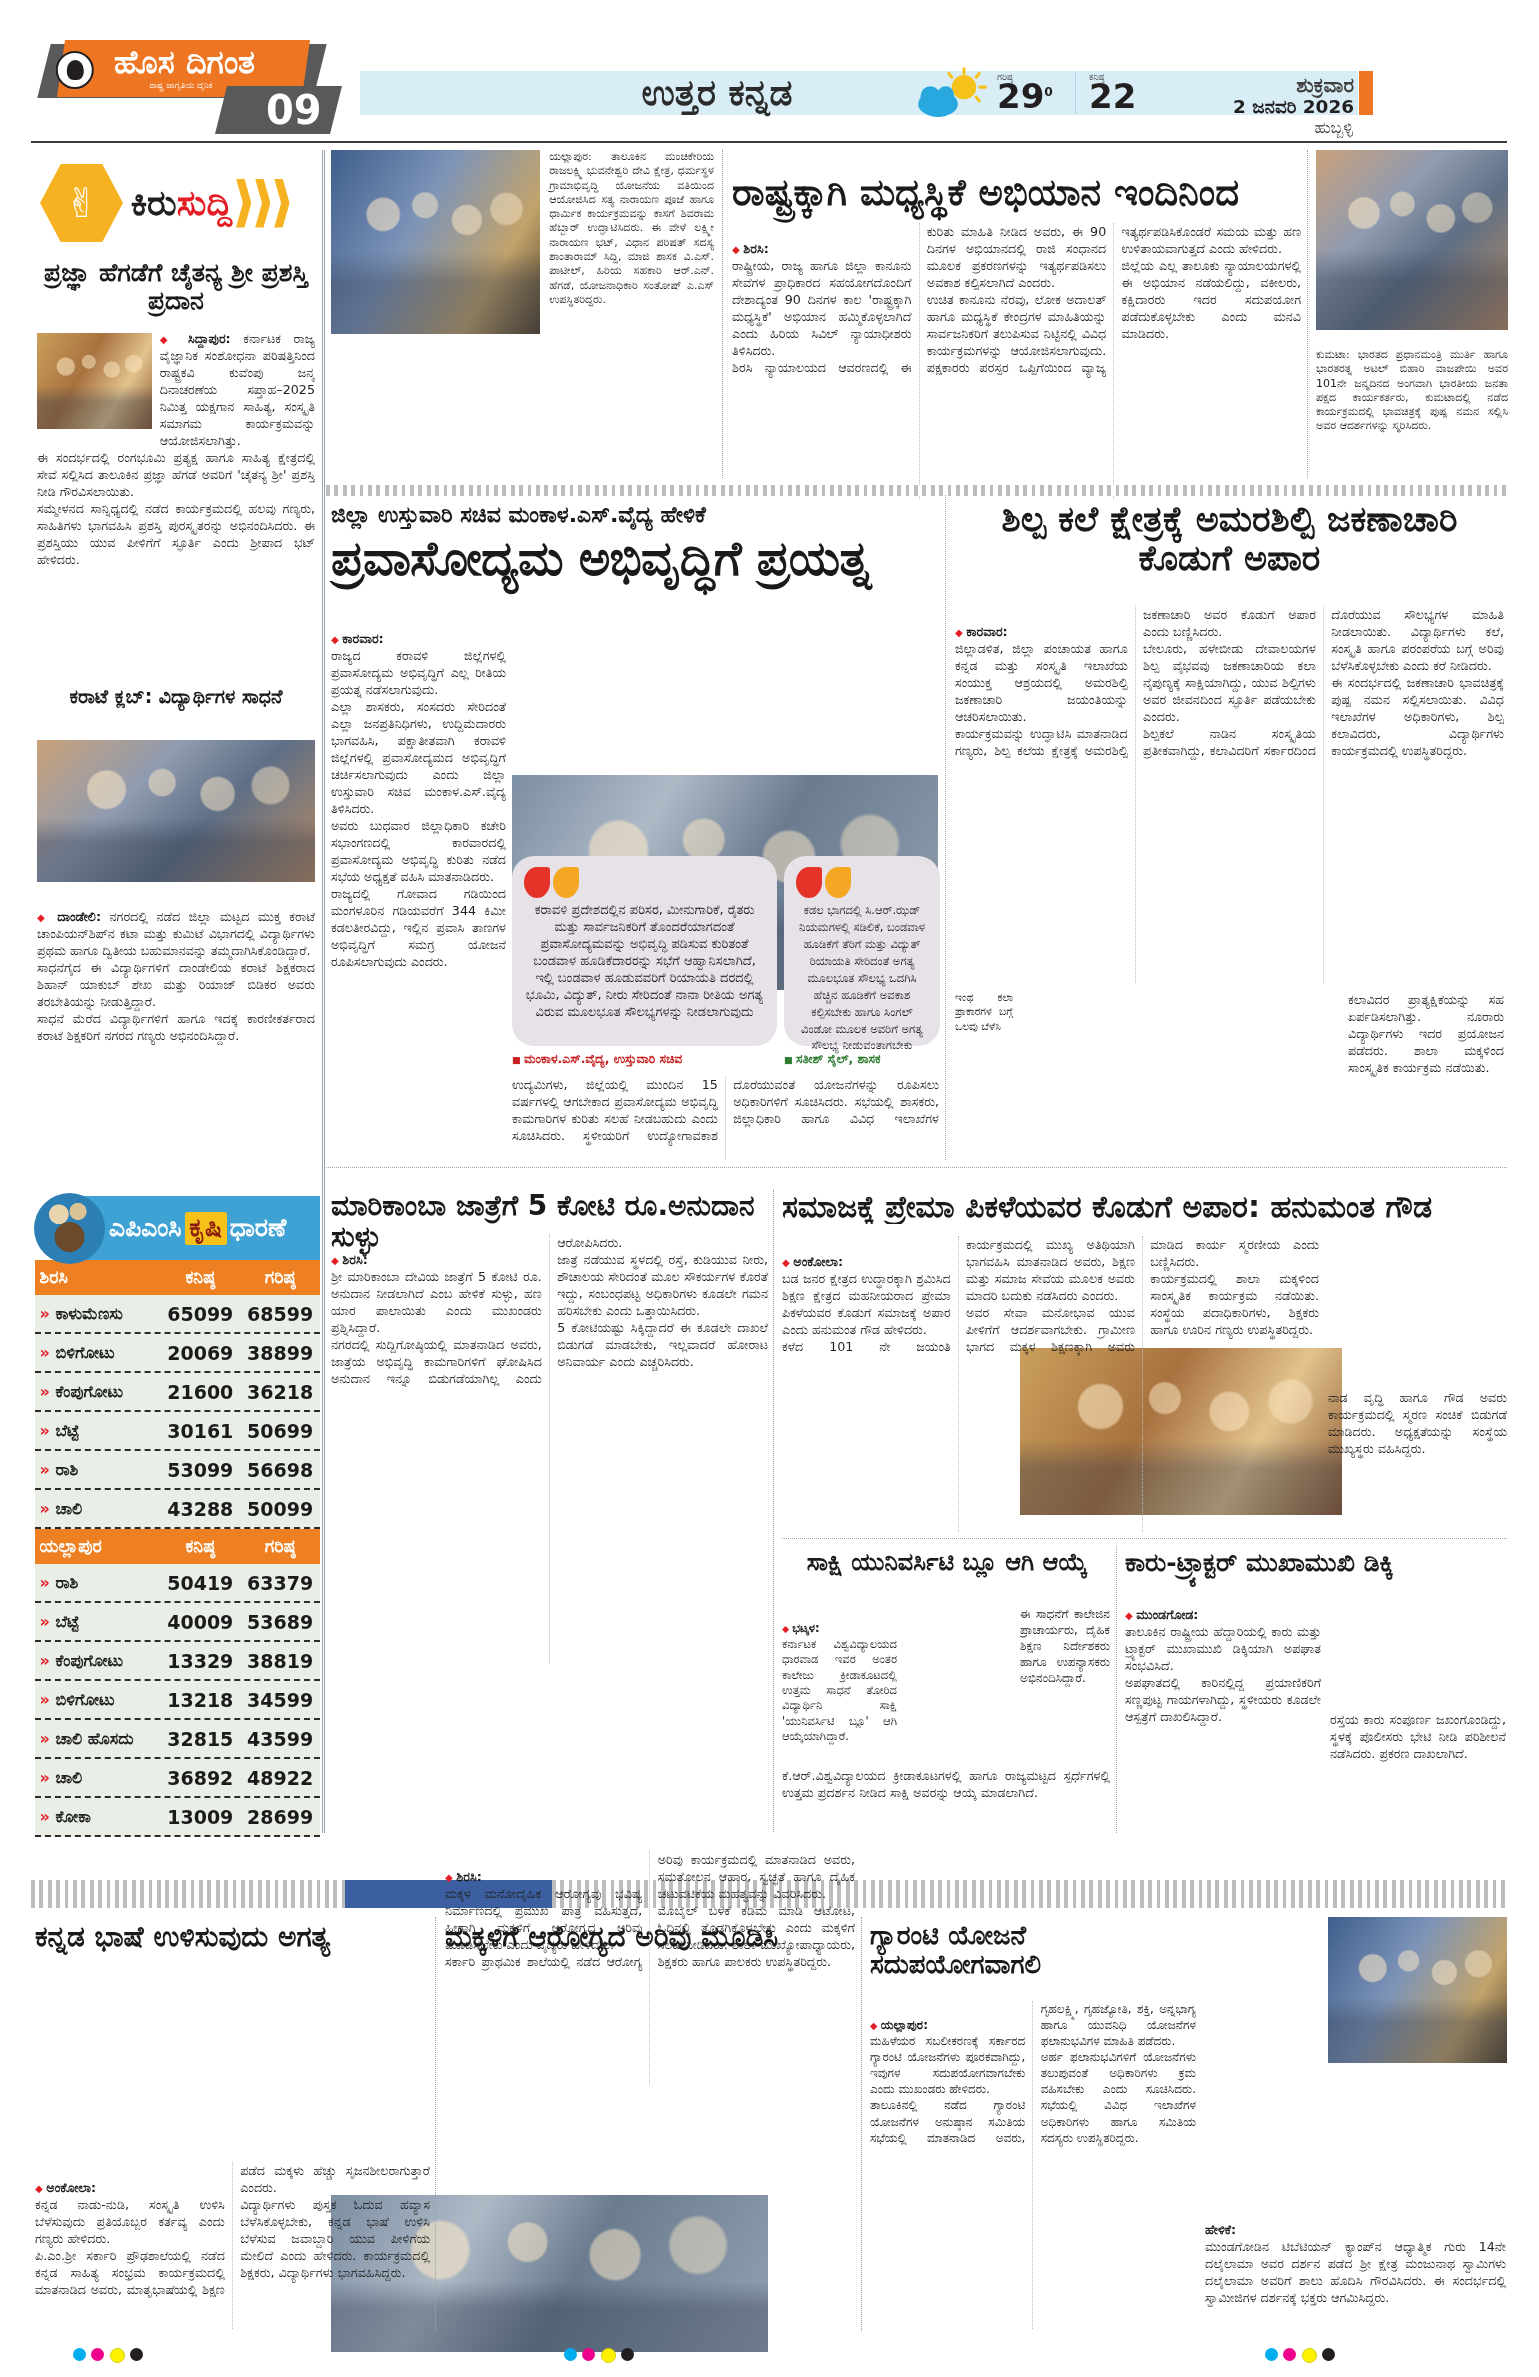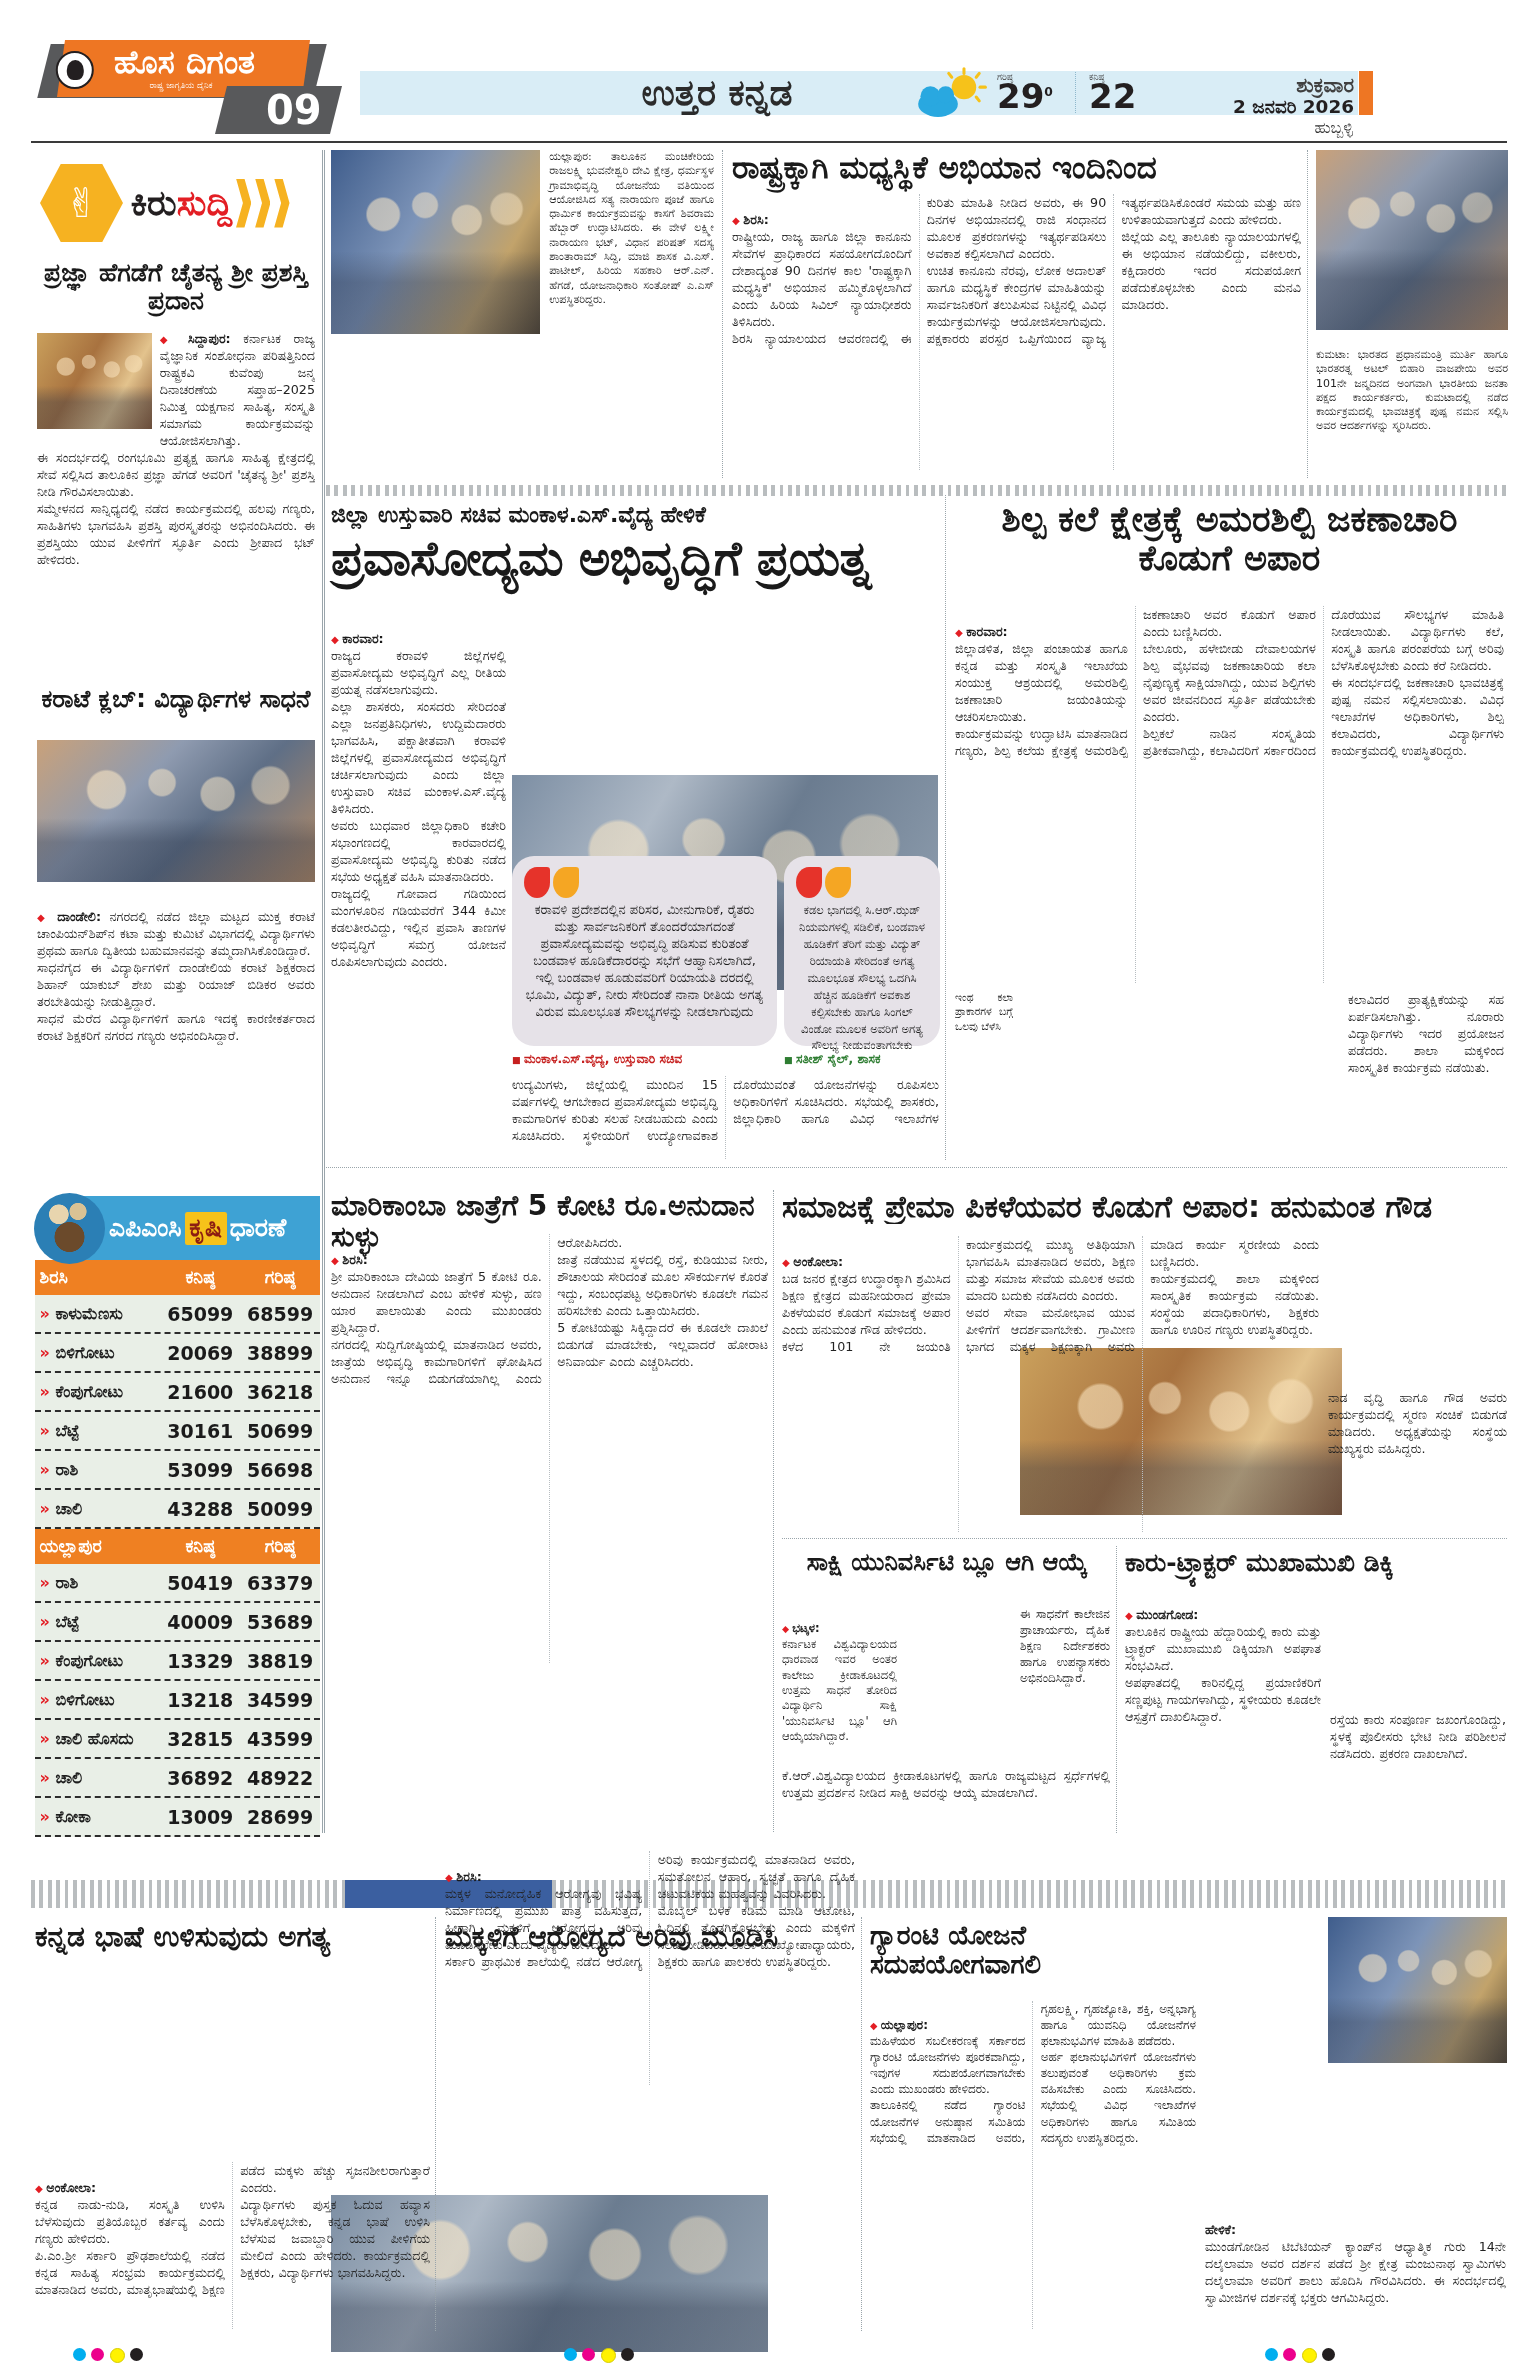--- a/index.html
+++ b/index.html
@@ -166,21 +166,21 @@
 
   <div class="abs hl" style="left:37px;top:259px;width:278px;font-size:25px;text-align:center;">ಪ್ರಜ್ಞಾ ಹೆಗಡೆಗೆ ಚೈತನ್ಯ ಶ್ರೀ ಪ್ರಶಸ್ತಿ ಪ್ರದಾನ</div>
 
   <div class="abs" style="left:37px;top:330px;width:278px;height:345px;overflow:hidden;">
     <div class="ph ph-warm" style="float:left;width:115px;height:96px;margin:3.1px 7.7px 4.6px 0;"></div>
     <div class="body-txt"><span class="dateline">ಸಿದ್ದಾಪುರ:</span> <span>ಕರ್ನಾಟಕ ರಾಜ್ಯ ವೈಜ್ಞಾನಿಕ ಸಂಶೋಧನಾ ಪರಿಷತ್ತಿನಿಂದ ರಾಷ್ಟ್ರಕವಿ ಕುವೆಂಪು ಜನ್ಮ ದಿನಾಚರಣೆಯ ಸಪ್ತಾಹ–2025 ನಿಮಿತ್ತ ಯಕ್ಷಗಾನ ಸಾಹಿತ್ಯ, ಸಂಸ್ಕೃತಿ ಸಮಾಗಮ ಕಾರ್ಯಕ್ರಮವನ್ನು ಆಯೋಜಿಸಲಾಗಿತ್ತು.
 ಈ ಸಂದರ್ಭದಲ್ಲಿ ರಂಗಭೂಮಿ ಪ್ರತ್ಯಕ್ಷ ಹಾಗೂ ಸಾಹಿತ್ಯ ಕ್ಷೇತ್ರದಲ್ಲಿ ಸೇವೆ ಸಲ್ಲಿಸಿದ ತಾಲೂಕಿನ ಪ್ರಜ್ಞಾ ಹೆಗಡೆ ಅವರಿಗೆ 'ಚೈತನ್ಯ ಶ್ರೀ' ಪ್ರಶಸ್ತಿ ನೀಡಿ ಗೌರವಿಸಲಾಯಿತು.
 ಸಮ್ಮೇಳನದ ಸಾನ್ನಿಧ್ಯದಲ್ಲಿ ನಡೆದ ಕಾರ್ಯಕ್ರಮದಲ್ಲಿ ಹಲವು ಗಣ್ಯರು, ಸಾಹಿತಿಗಳು ಭಾಗವಹಿಸಿ ಪ್ರಶಸ್ತಿ ಪುರಸ್ಕೃತರನ್ನು ಅಭಿನಂದಿಸಿದರು. ಈ ಪ್ರಶಸ್ತಿಯು ಯುವ ಪೀಳಿಗೆಗೆ ಸ್ಫೂರ್ತಿ ಎಂದು ಶ್ರೀಪಾದ ಭಟ್ ಹೇಳಿದರು.</span></div>
   </div>
 
-  <div class="abs hl" style="left:37px;top:686px;width:278px;font-size:24px;text-align:center;">ಕರಾಟೆ ಕ್ಲಬ್: ವಿದ್ಯಾರ್ಥಿಗಳ ಸಾಧನೆ</div>
+  <div class="abs hl" style="left:37px;top:686px;width:278px;font-size:19px;text-align:center;">ಕರಾಟೆ ಕ್ಲಬ್: ವಿದ್ಯಾರ್ಥಿಗಳ ಸಾಧನೆ</div>
   <div class="abs ph" style="left:37px;top:740px;width:278px;height:142px;"></div>
   <div class="abs body-txt" style="left:37px;top:891px;width:278px;height:299px;overflow:hidden;">
     <span class="dateline">ದಾಂಡೇಲಿ:</span> <span>ನಗರದಲ್ಲಿ ನಡೆದ ಜಿಲ್ಲಾ ಮಟ್ಟದ ಮುಕ್ತ ಕರಾಟೆ ಚಾಂಪಿಯನ್‌ಶಿಪ್‌ನ ಕಟಾ ಮತ್ತು ಕುಮಿಟೆ ವಿಭಾಗದಲ್ಲಿ ವಿದ್ಯಾರ್ಥಿಗಳು ಪ್ರಥಮ ಹಾಗೂ ದ್ವಿತೀಯ ಬಹುಮಾನವನ್ನು ತಮ್ಮದಾಗಿಸಿಕೊಂಡಿದ್ದಾರೆ.
 ಸಾಧನೆಗೈದ ಈ ವಿದ್ಯಾರ್ಥಿಗಳಿಗೆ ದಾಂಡೇಲಿಯ ಕರಾಟೆ ಶಿಕ್ಷಕರಾದ ಶಿಹಾನ್ ಯಾಕುಬ್ ಶೇಖ ಮತ್ತು ರಿಯಾಜ್ ಬಿಡಿಕರ ಅವರು ತರಬೇತಿಯನ್ನು ನೀಡುತ್ತಿದ್ದಾರೆ.
 ಸಾಧನೆ ಮೆರೆದ ವಿದ್ಯಾರ್ಥಿಗಳಿಗೆ ಹಾಗೂ ಇದಕ್ಕೆ ಕಾರಣೀಕರ್ತರಾದ ಕರಾಟೆ ಶಿಕ್ಷಕರಿಗೆ ನಗರದ ಗಣ್ಯರು ಅಭಿನಂದಿಸಿದ್ದಾರೆ.</span>
   </div>
 
   <div class="abs apmc">
     <div class="apmc-title">
       <span class="apmc-icon"></span>
@@ -270,21 +270,21 @@
   </div>
 
   <div class="abs" style="left:331px;top:150px;width:383px;height:328px;overflow:hidden;">
     <div class="ph ph-stage" style="float:left;width:209px;height:184px;margin:0 9.2px 6.1px 0;"></div>
     <div class="cap">ಯಲ್ಲಾಪುರ: ತಾಲೂಕಿನ ಮಂಚಿಕೇರಿಯ ರಾಜಲಕ್ಷ್ಮಿ ಭುವನೇಶ್ವರಿ ದೇವಿ ಕ್ಷೇತ್ರ, ಧರ್ಮಸ್ಥಳ ಗ್ರಾಮಾಭಿವೃದ್ಧಿ ಯೋಜನೆಯ ವತಿಯಿಂದ ಆಯೋಜಿಸಿದ ಸತ್ಯ ನಾರಾಯಣ ಪೂಜೆ ಹಾಗೂ ಧಾರ್ಮಿಕ ಕಾರ್ಯಕ್ರಮವನ್ನು ಕಾಸಗೆ ಶಿವರಾಮ ಹೆಬ್ಬಾರ್ ಉದ್ಘಾಟಿಸಿದರು. ಈ ವೇಳೆ ಲಕ್ಷ್ಮೀ ನಾರಾಯಣ ಭಟ್, ವಿಧಾನ ಪರಿಷತ್ ಸದಸ್ಯ ಶಾಂತಾರಾಮ್ ಸಿದ್ದಿ, ಮಾಜಿ ಶಾಸಕ ವಿ.ಎಸ್. ಪಾಟೀಲ್, ಹಿರಿಯ ಸಹಕಾರಿ ಆರ್.ಎನ್. ಹೆಗಡೆ, ಯೋಜನಾಧಿಕಾರಿ ಸಂತೋಷ್ ಎ.ಎಸ್ ಉಪಸ್ಥಿತರಿದ್ದರು.</div>
   </div>
 
   <div class="abs vdot" style="left:722px;top:150px;height:328px;"></div>
 
   <div class="abs" style="left:732px;top:150px;width:569px;height:330px;">
-    <div class="hl" style="font-size:31px;">ರಾಷ್ಟ್ರಕ್ಕಾಗಿ ಮಧ್ಯಸ್ಥಿಕೆ ಅಭಿಯಾನ ಇಂದಿನಿಂದ</div>
+    <div class="hl" style="font-size:37px;margin-top:22px;">ರಾಷ್ಟ್ರಕ್ಕಾಗಿ ಮಧ್ಯಸ್ಥಿಕೆ ಅಭಿಯಾನ ಇಂದಿನಿಂದ</div>
     <div class="body-txt cols3" style="margin-top:9.2px;height:276px;overflow:hidden;">
       <span class="dateline">ಶಿರಸಿ:</span>
       <span>ರಾಷ್ಟ್ರೀಯ, ರಾಜ್ಯ ಹಾಗೂ ಜಿಲ್ಲಾ ಕಾನೂನು ಸೇವೆಗಳ ಪ್ರಾಧಿಕಾರದ ಸಹಯೋಗದೊಂದಿಗೆ ದೇಶಾದ್ಯಂತ 90 ದಿನಗಳ ಕಾಲ 'ರಾಷ್ಟ್ರಕ್ಕಾಗಿ ಮಧ್ಯಸ್ಥಿಕೆ' ಅಭಿಯಾನ ಹಮ್ಮಿಕೊಳ್ಳಲಾಗಿದೆ ಎಂದು ಹಿರಿಯ ಸಿವಿಲ್ ನ್ಯಾಯಾಧೀಶರು ತಿಳಿಸಿದರು.
 ಶಿರಸಿ ನ್ಯಾಯಾಲಯದ ಆವರಣದಲ್ಲಿ ಈ ಕುರಿತು ಮಾಹಿತಿ ನೀಡಿದ ಅವರು, ಈ 90 ದಿನಗಳ ಅಭಿಯಾನದಲ್ಲಿ ರಾಜಿ ಸಂಧಾನದ ಮೂಲಕ ಪ್ರಕರಣಗಳನ್ನು ಇತ್ಯರ್ಥಪಡಿಸಲು ಅವಕಾಶ ಕಲ್ಪಿಸಲಾಗಿದೆ ಎಂದರು.
 ಉಚಿತ ಕಾನೂನು ನೆರವು, ಲೋಕ ಅದಾಲತ್ ಹಾಗೂ ಮಧ್ಯಸ್ಥಿಕೆ ಕೇಂದ್ರಗಳ ಮಾಹಿತಿಯನ್ನು ಸಾರ್ವಜನಿಕರಿಗೆ ತಲುಪಿಸುವ ನಿಟ್ಟಿನಲ್ಲಿ ವಿವಿಧ ಕಾರ್ಯಕ್ರಮಗಳನ್ನು ಆಯೋಜಿಸಲಾಗುವುದು. ಪಕ್ಷಕಾರರು ಪರಸ್ಪರ ಒಪ್ಪಿಗೆಯಿಂದ ವ್ಯಾಜ್ಯ ಇತ್ಯರ್ಥಪಡಿಸಿಕೊಂಡರೆ ಸಮಯ ಮತ್ತು ಹಣ ಉಳಿತಾಯವಾಗುತ್ತದೆ ಎಂದು ಹೇಳಿದರು.
 ಜಿಲ್ಲೆಯ ಎಲ್ಲ ತಾಲೂಕು ನ್ಯಾಯಾಲಯಗಳಲ್ಲಿ ಈ ಅಭಿಯಾನ ನಡೆಯಲಿದ್ದು, ವಕೀಲರು, ಕಕ್ಷಿದಾರರು ಇದರ ಸದುಪಯೋಗ ಪಡೆದುಕೊಳ್ಳಬೇಕು ಎಂದು ಮನವಿ ಮಾಡಿದರು.</span>
     </div>
   </div>
 
   <div class="abs vdot" style="left:1307px;top:150px;height:328px;"></div>

